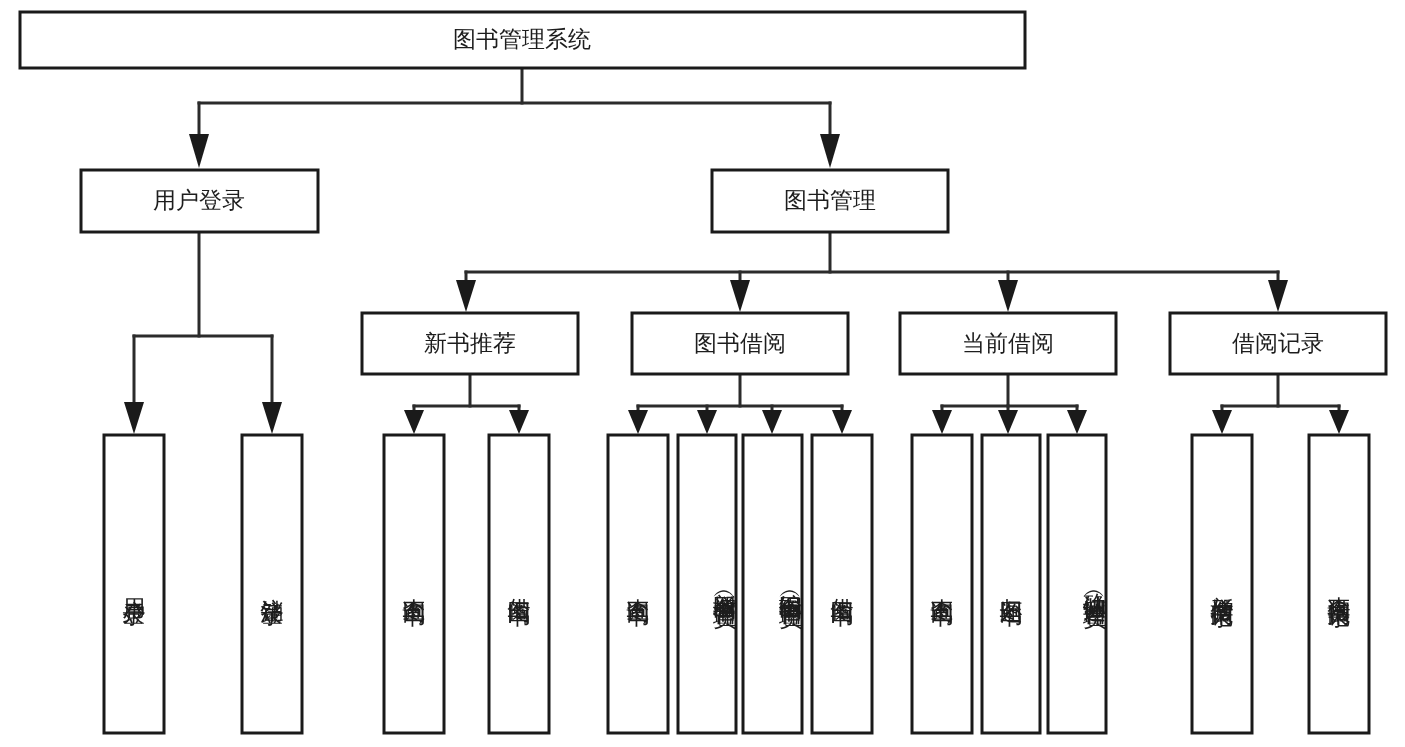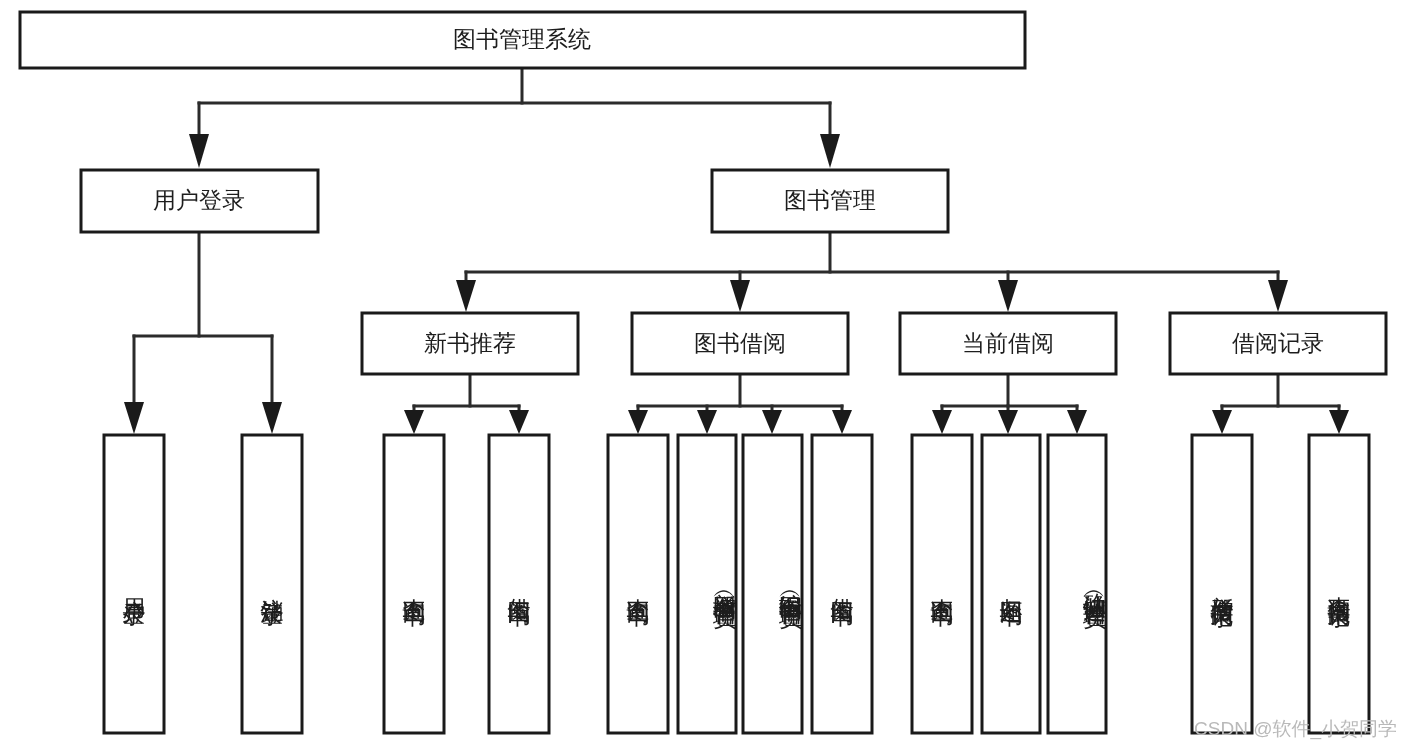--- a/index.html
+++ b/index.html
@@ -209,15 +209,14 @@
   <div class="label-vert" style="left:743px; top:435px; width:59px; height:298px; align-items:flex-start;">编辑图书（管理员）</div>
   <div class="label-vert" style="left:812px; top:435px; width:60px; height:298px;">借阅图书</div>
 
   <div class="label-vert" style="left:912px; top:435px; width:60px; height:298px;">查询图书</div>
   <div class="label-vert" style="left:982px; top:435px; width:58px; height:298px;">归还图书</div>
   <div class="label-vert" style="left:1048px; top:435px; width:58px; height:298px; align-items:flex-start;">确认归还（管理员）</div>
 
   <div class="label-vert" style="left:1192px; top:435px; width:60px; height:298px;">新增借阅记录</div>
   <div class="label-vert" style="left:1309px; top:435px; width:60px; height:298px;">查询借阅记录</div>
 
-  <div class="watermark">CSDN @软件_小贺同学</div>
 
 </div>
 
 </body></html>

